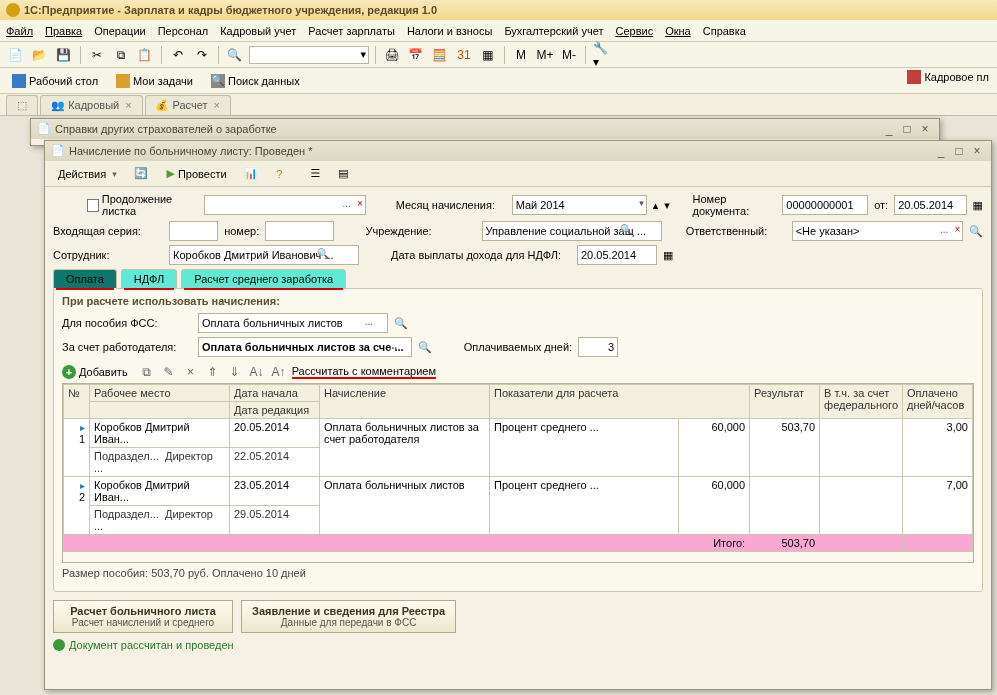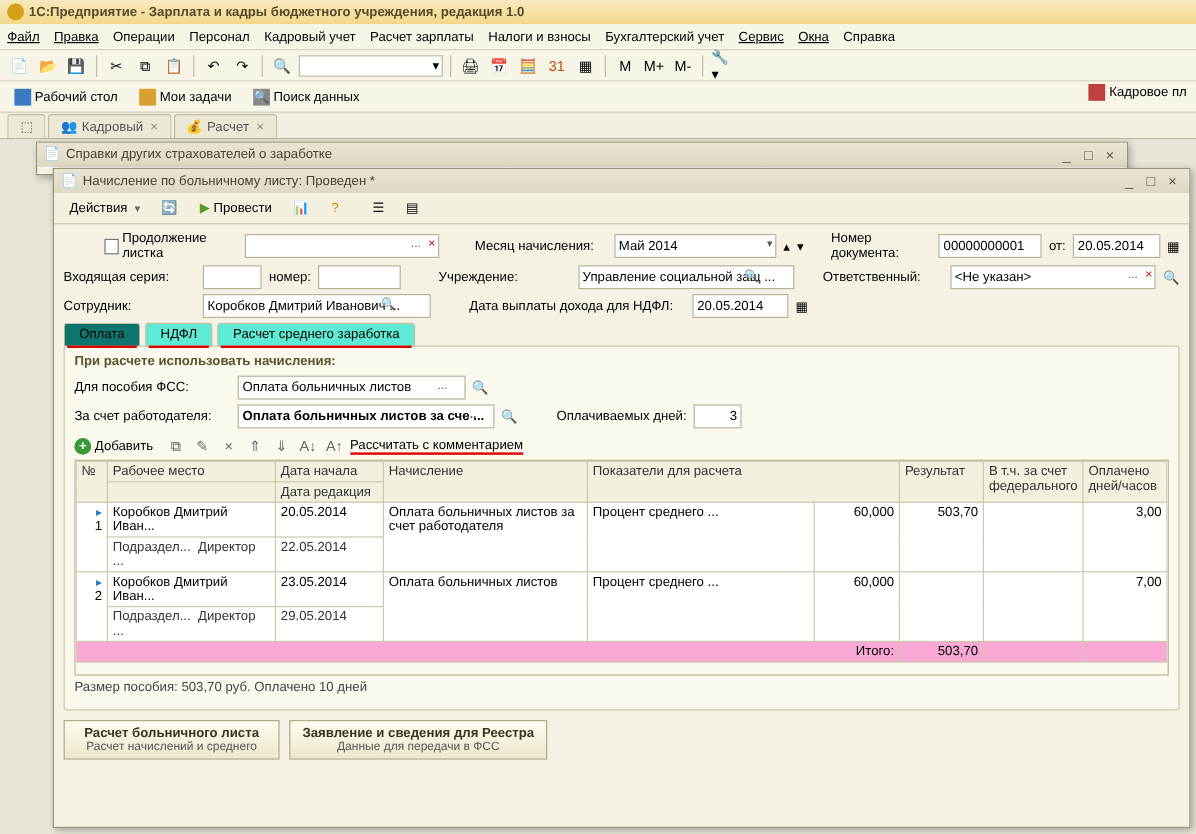--- a/index.html
+++ b/index.html
@@ -373,15 +373,19 @@
       <div class="bigbtn">
         <div class="btitle">Расчет больничного листа</div>
         <div class="bsub">Расчет начислений и среднего</div>
       </div>
       <div class="bigbtn">
         <div class="btitle">Заявление и сведения для Реестра</div>
         <div class="bsub">Данные для передачи в ФСС</div>
       </div>
     </div>
 
+    <div class="status-ok">
+      <span class="dot"></span>
+      <span>Документ рассчитан и проведен</span>
+    </div>
 
   </div>
 </div>
 
 </body></html>

